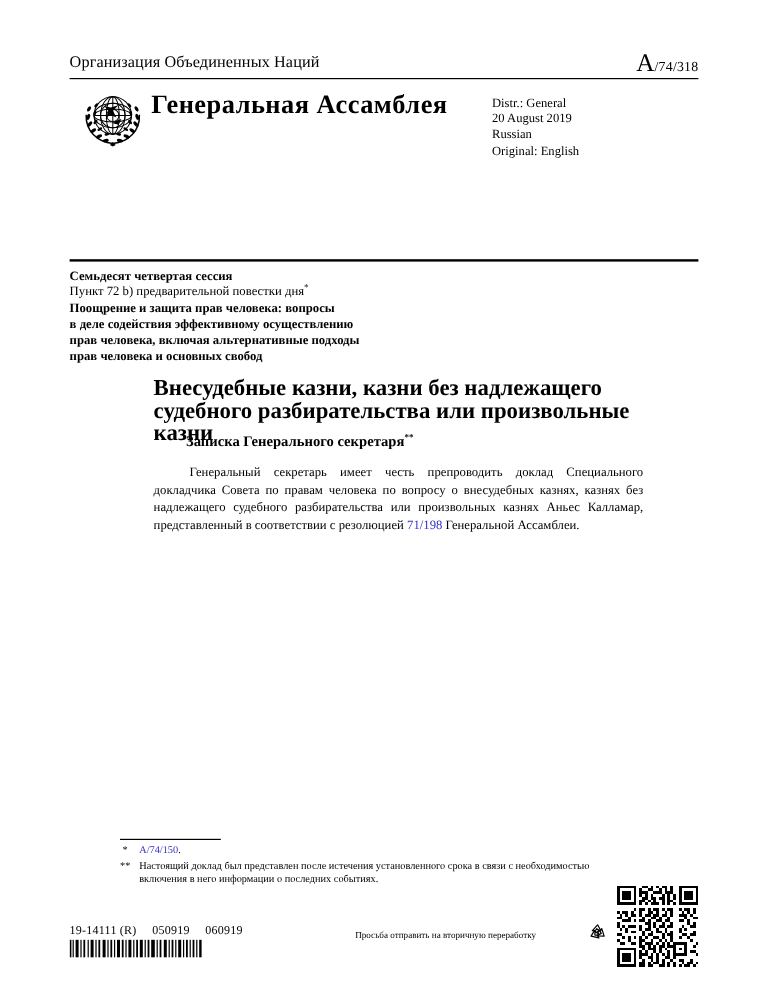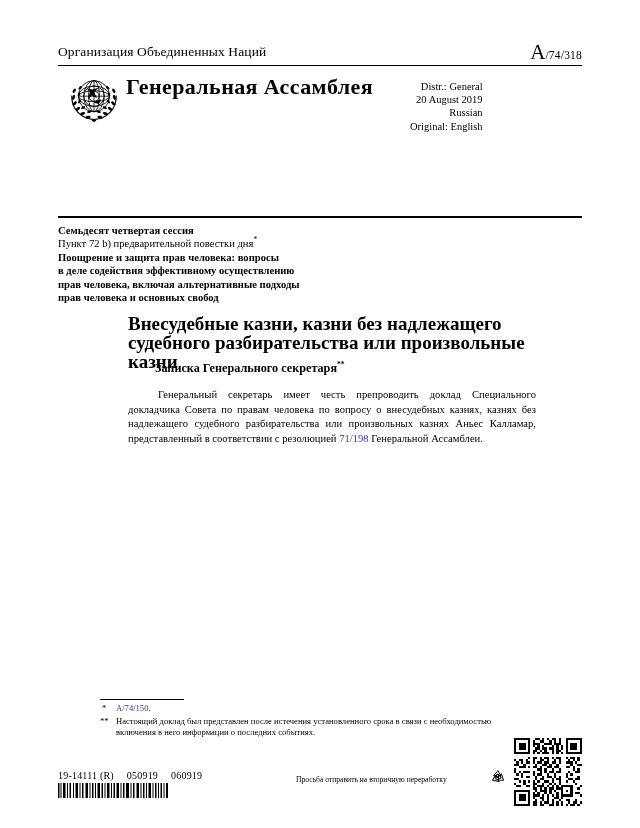--- a/index.html
+++ b/index.html
@@ -85,21 +85,20 @@
     letter-spacing: 0.4px;
     white-space: nowrap;
   }
   .distr-block {
     position: absolute;
     left: 352px;
     top: 12px;
     font-size: 10.5px;
     line-height: 13.2px;
     white-space: nowrap;
-    text-align: right;
   }
 
   
   .rule-thick {
     position: absolute;
     left: 58px;
     top: 216px;
     width: 524px;
     height: 2px;
     background: #000;

